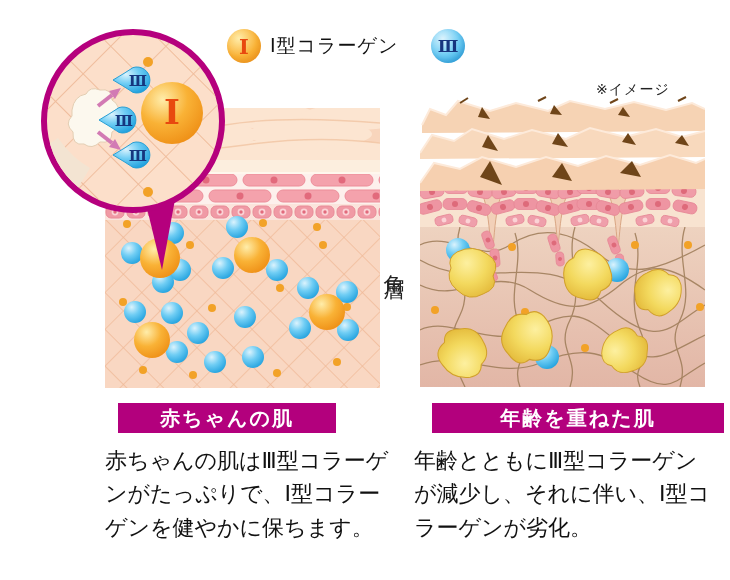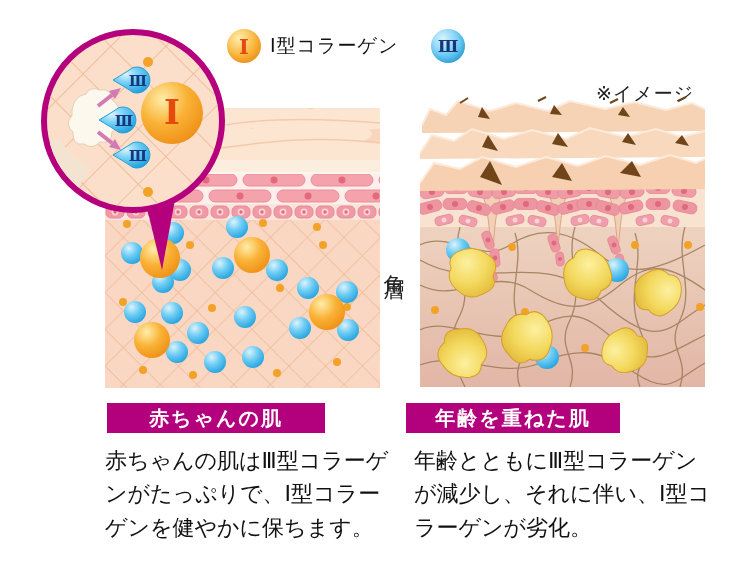--- a/index.html
+++ b/index.html
@@ -11,30 +11,30 @@
   .legend-item{position:absolute;top:29px;display:flex;align-items:center;gap:9px}
   .ball{
     width:34px;height:34px;border-radius:50%;flex:0 0 auto;
     display:flex;align-items:center;justify-content:center;
     font-family:"DejaVu Serif","DejaVu Sans",serif;font-weight:bold;
     box-shadow:inset -2px -3px 5px rgba(190,90,0,.15);
   }
   .ball.orange{background:radial-gradient(circle at 35% 28%,#ffedaa,#f9b236 55%,#ee8d14);color:#e8490f;font-size:21px}
   .ball.blue{background:radial-gradient(circle at 35% 28%,#dbf3fd,#6fcdf4 50%,#1d9fdd);color:#17367e;font-size:17px;box-shadow:inset -2px -3px 5px rgba(0,80,150,.2)}
   .legend-label{font-size:19px;color:#111;letter-spacing:1px;white-space:nowrap}
-  .note{position:absolute;left:596px;top:81px;font-size:19px;color:#222;letter-spacing:1px}
+  .note{position:absolute;left:596px;top:81px;font-size:14px;color:#222;letter-spacing:1px}
   .stratum{position:absolute;left:380px;top:258px;writing-mode:vertical-rl;font-size:21px;letter-spacing:5px;color:#222}
   .banner{
     position:absolute;top:403px;height:30px;background:#b3007d;color:#fff;
     display:flex;align-items:center;justify-content:center;
     font-family:"Liberation Serif","DejaVu Serif",serif;font-weight:bold;
-    font-size:20px;letter-spacing:2px;white-space:nowrap;
+    font-size:20px;letter-spacing:2px;white-space:nowrap;margin-left:11px;
   }
   .banner.left{left:107px;width:218px}
-  .banner.right{left:406px;width:214px}
+  .banner.right{left:421px;width:292px}
   .desc{position:absolute;top:444px;font-size:22px;line-height:1.52;color:#111;white-space:pre-line}
   .desc.left{left:105px;width:316px}
   .desc.right{left:414px;width:304px}
 </style>
 </head>
 <body>
 
 <div class="abs" style="left:0;top:0;width:730px;height:580px">
 
   <svg width="0" height="0" style="position:absolute" aria-hidden="true">

